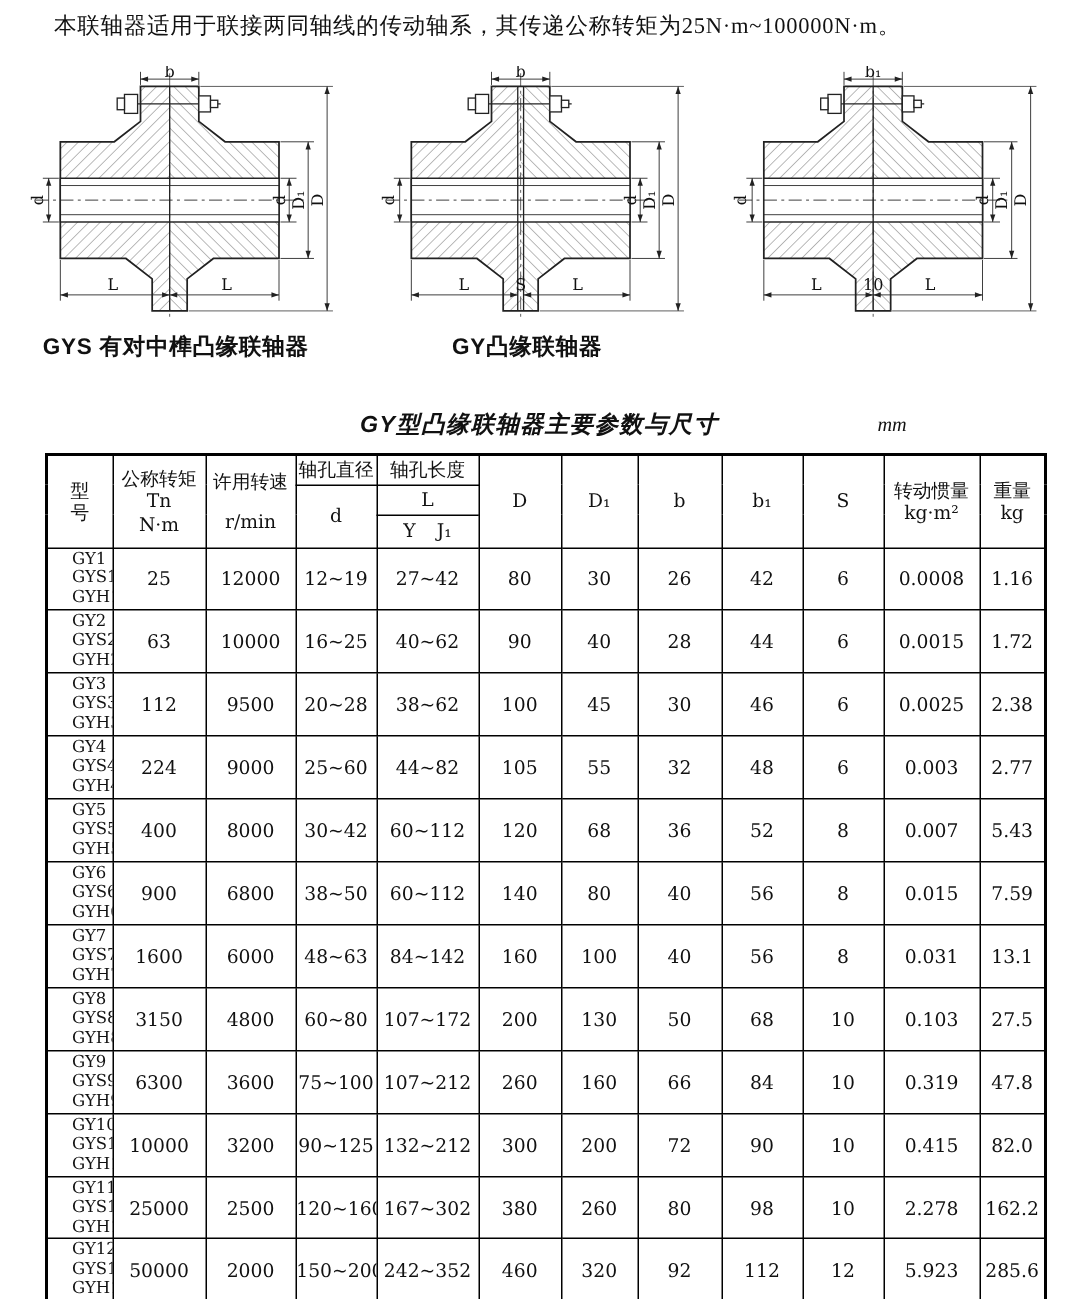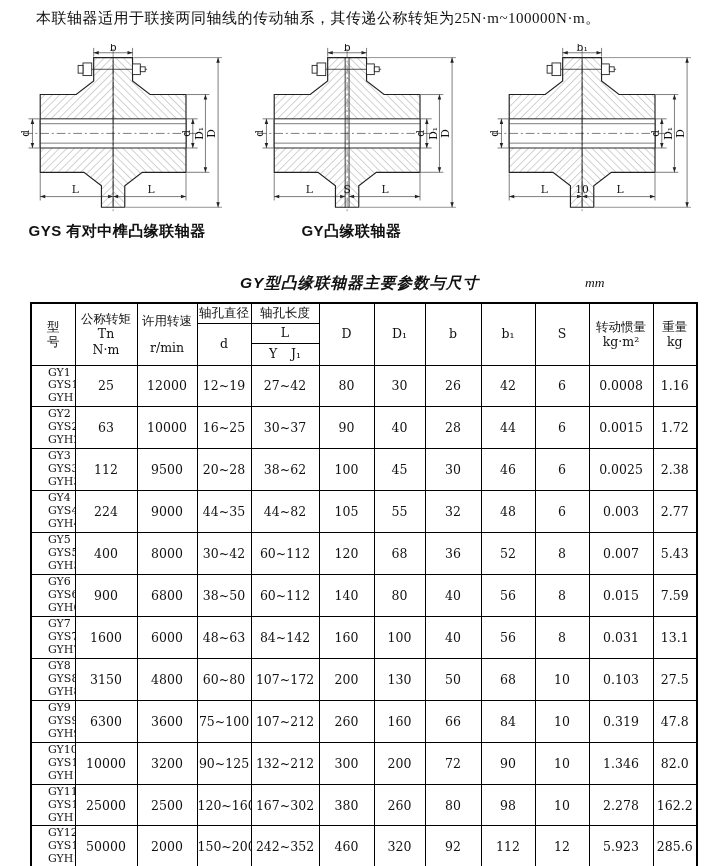--- a/index.html
+++ b/index.html
@@ -362,21 +362,21 @@
           <td>0.0008</td>
           <td>1.16</td>
         </tr>
         <tr>
           <td class="model">GY2
 GYS2
 GYH2</td>
           <td>63</td>
           <td>10000</td>
           <td>16~25</td>
-          <td>30~37</td>
+          <td>40~62</td>
           <td>90</td>
           <td>40</td>
           <td>28</td>
           <td>44</td>
           <td>6</td>
           <td>0.0015</td>
           <td>1.72</td>
         </tr>
         <tr>
           <td class="model">GY3
@@ -393,21 +393,21 @@
           <td>6</td>
           <td>0.0025</td>
           <td>2.38</td>
         </tr>
         <tr>
           <td class="model">GY4
 GYS4
 GYH4</td>
           <td>224</td>
           <td>9000</td>
-          <td>44~35</td>
+          <td>25~60</td>
           <td>44~82</td>
           <td>105</td>
           <td>55</td>
           <td>32</td>
           <td>48</td>
           <td>6</td>
           <td>0.003</td>
           <td>2.77</td>
         </tr>
         <tr>
@@ -496,21 +496,21 @@
 GYH10</td>
           <td>10000</td>
           <td>3200</td>
           <td>90~125</td>
           <td>132~212</td>
           <td>300</td>
           <td>200</td>
           <td>72</td>
           <td>90</td>
           <td>10</td>
-          <td>1.346</td>
+          <td>0.415</td>
           <td>82.0</td>
         </tr>
         <tr>
           <td class="model">GY11
 GYS11
 GYH11</td>
           <td>25000</td>
           <td>2500</td>
           <td>120~160</td>
           <td>167~302</td>

